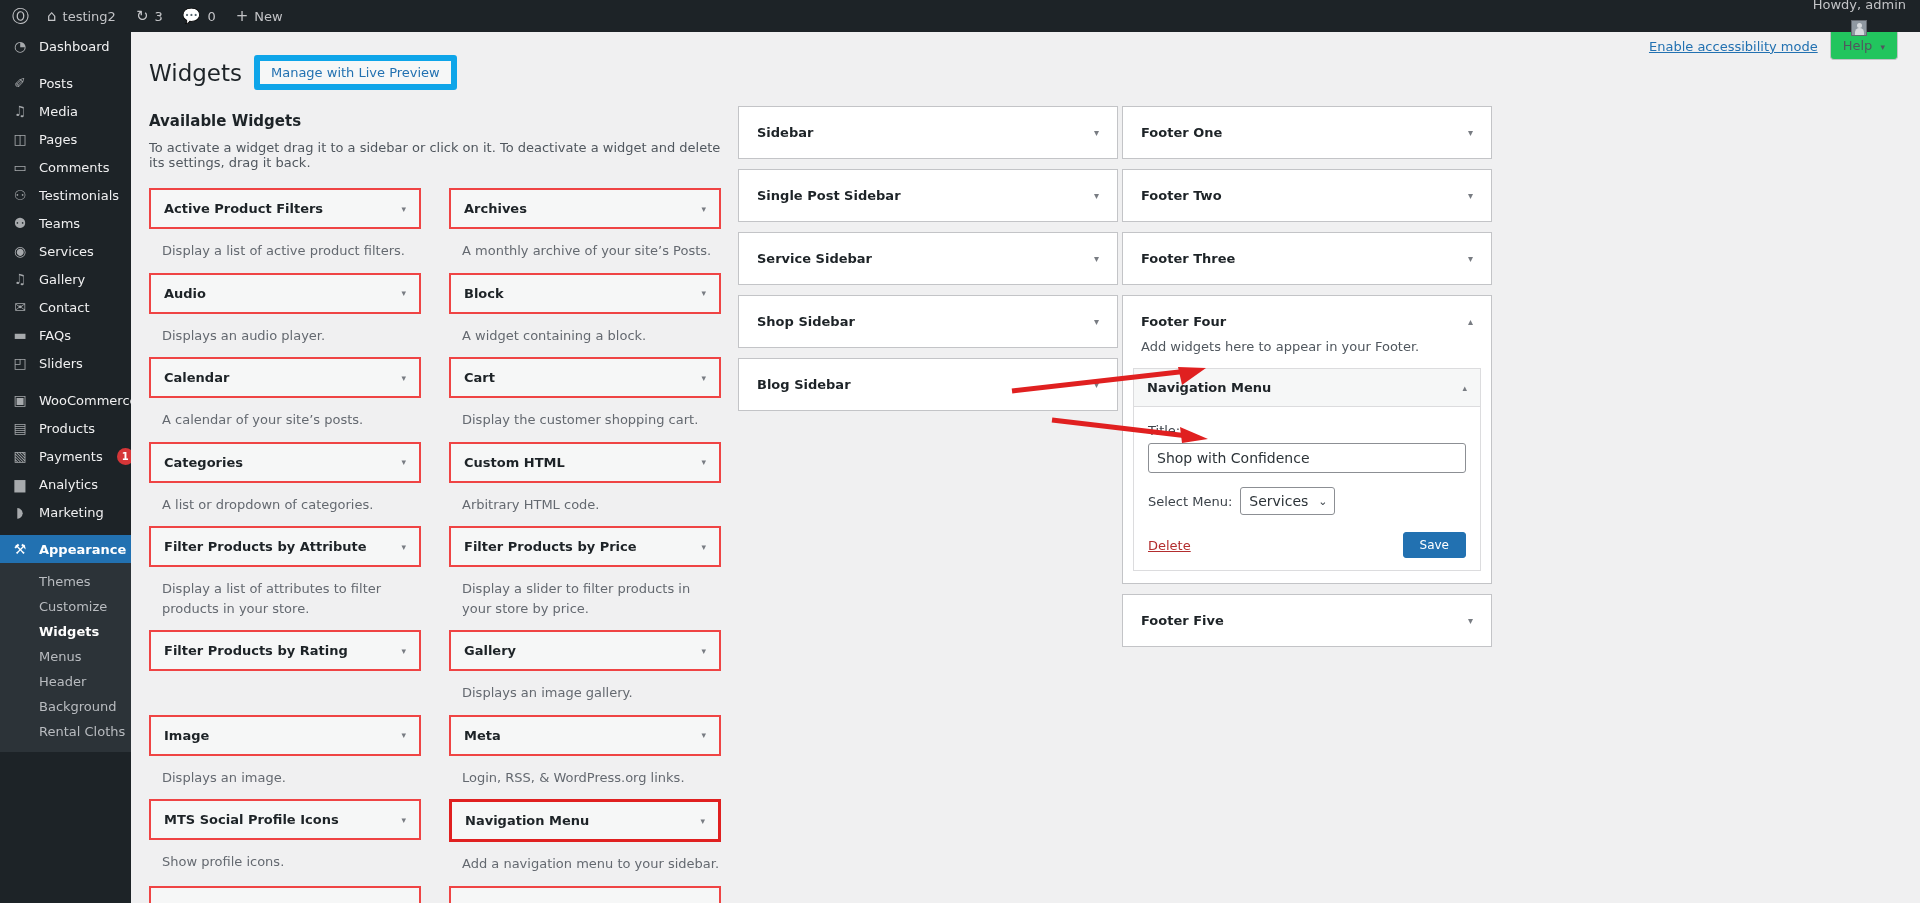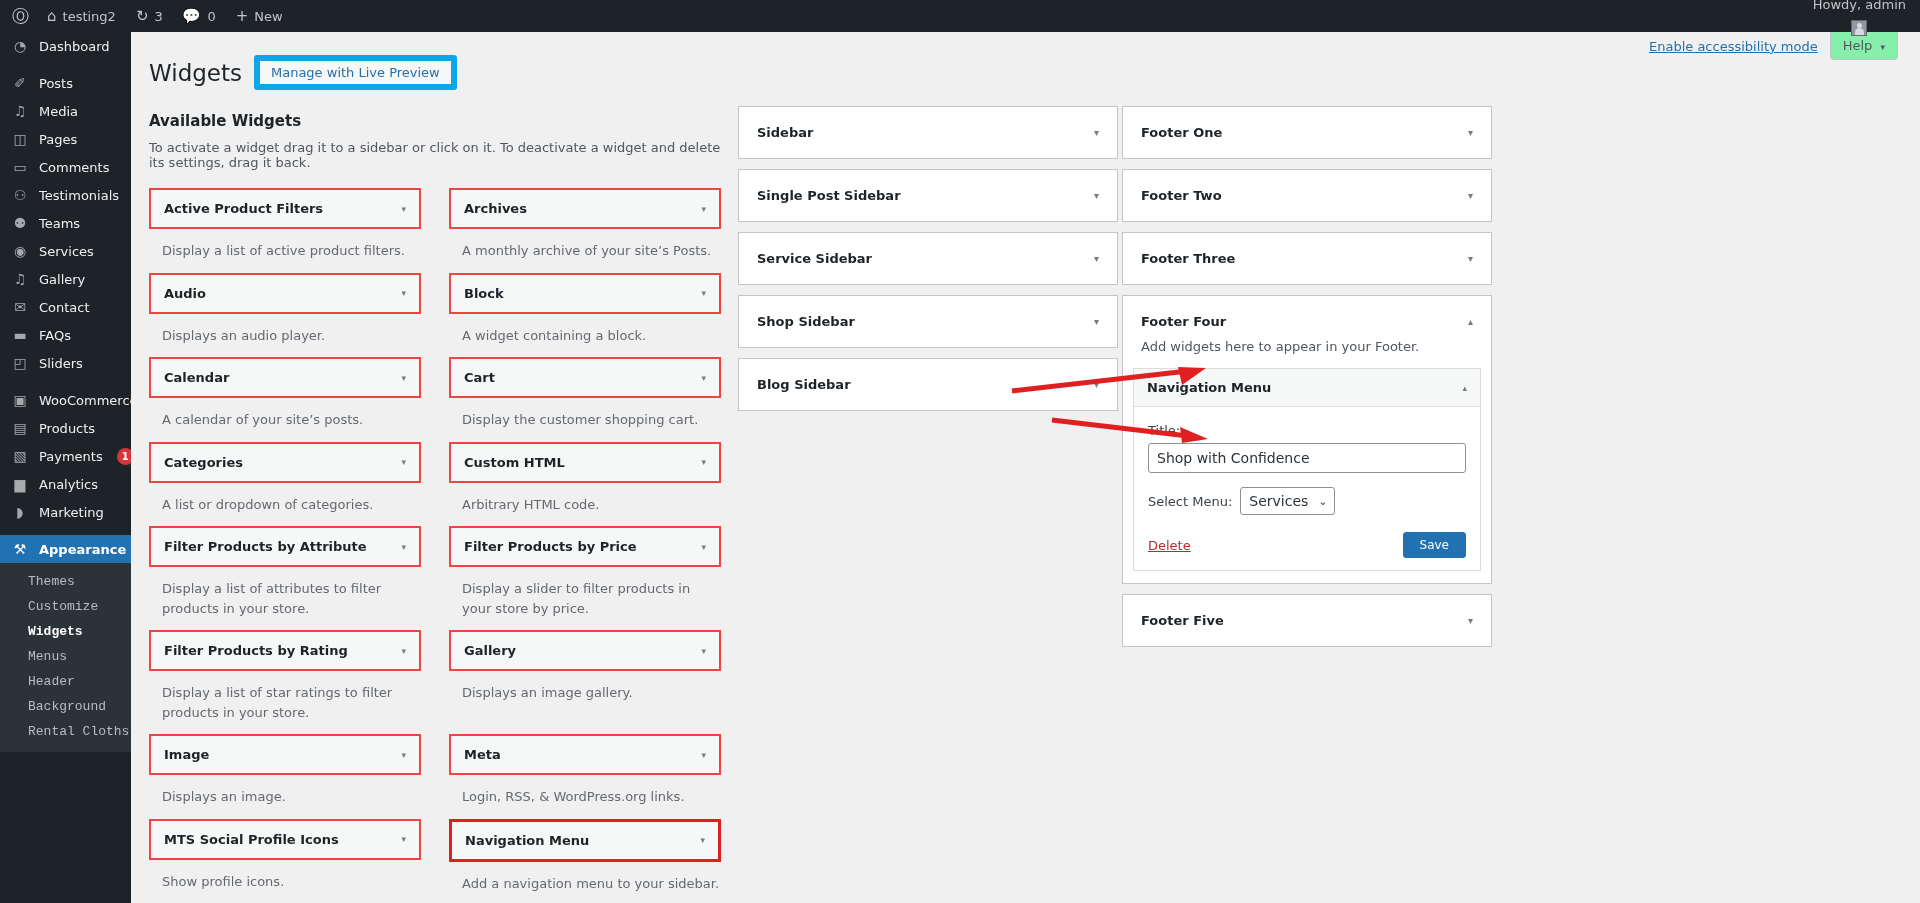--- a/index.html
+++ b/index.html
@@ -33,30 +33,30 @@
   }
   .menu-item { display: flex; align-items: center; gap: 10px; height: 28px; padding: 0 0 0 11px;
     color: #f0f0f1; position: relative; }
   .menu-item .mi-icon { width: 18px; text-align: center; font-size: 14px; color: #a7aaad; flex: none; }
   .menu-item .mi-label { white-space: nowrap; }
   .menu-item.current { background: #2271b1; color: #fff; font-weight: 600; }
   .menu-item.current .mi-icon { color: #fff; }
   .menu-sep { height: 9px; }
   .badge { background: #d63638; color: #fff; border-radius: 10px; font-size: 10px; font-weight: 700;
     min-width: 17px; height: 17px; line-height: 17px; text-align: center; padding: 0 5px; margin-left: 4px; }
-  .submenu { background: #2c3338; padding: 6px 0 8px 4px; font-family: Liberation Mono, monospace; }
+  .submenu { background: #2c3338; padding: 6px 0 8px 15px; }
   .submenu .sub-item { display: block; padding: 5px 0 5px 24px; font-size: 13px; color: #b9bcc0; }
   .submenu .sub-item.active { color: #fff; font-weight: 700; }
 
   
   #wpbody { position: absolute; top: 32px; left: 131px; width: 1789px; height: 871px;
     background: #f0f0f1; overflow: hidden; }
   .screen-meta-links { position: absolute; right: 0; top: 0; display: flex; align-items: stretch; height: 28px; }
   .acc-link { font-size: 13px; color: #2271b1; text-decoration: underline; padding: 6px 12px 6px 0; align-self: center; }
-  .help-tab { background: #86efac; border: 1px solid #c3c4c7; border-top: none; border-radius: 0 0 4px 4px;
+  .help-tab { background: #22c55e; border: 1px solid #c3c4c7; border-top: none; border-radius: 0 0 4px 4px;
     font-size: 13px; color: #50575e; padding: 6px 12px; margin-right: 22px; }
   .help-tab .caret { font-size: 9px; margin-left: 4px; }
 
   h1.page-title { font-size: 23px; font-weight: 400; color: #1d2327; padding: 9px 0 4px 0;
     display: flex; align-items: center; gap: 12px; margin: 14px 0 0 18px; }
   .live-preview-btn { font-size: 13px; color: #2271b1; background: #f6f7f7; border: 6px solid #0ea5e9;
     border-radius: 3px; padding: 4px 11px; font-weight: 400; }
 
   .cols { position: absolute; top: 56px; left: 0; width: 1474px; height: 815px; }
   .col-left { position: absolute; left: 18px; top: 24px; width: 572px; }
@@ -312,21 +312,20 @@
               <span class="wt-title">Filter Products by Price</span>
               <span class="wt-caret">▾</span>
             </div>
             <div class="widget-desc">Display a slider to filter products in your store by price.</div>
           </div>
           <div class="widget-cell">
             <div class="widget-top">
               <span class="wt-title">Filter Products by Rating</span>
               <span class="wt-caret">▾</span>
             </div>
-            <div class="widget-desc">Display a list of star ratings to filter products in your store.</div>
           </div>
           <div class="widget-cell">
             <div class="widget-top">
               <span class="wt-title">Gallery</span>
               <span class="wt-caret">▾</span>
             </div>
             <div class="widget-desc">Displays an image gallery.</div>
           </div>
           <div class="widget-cell">
             <div class="widget-top">

